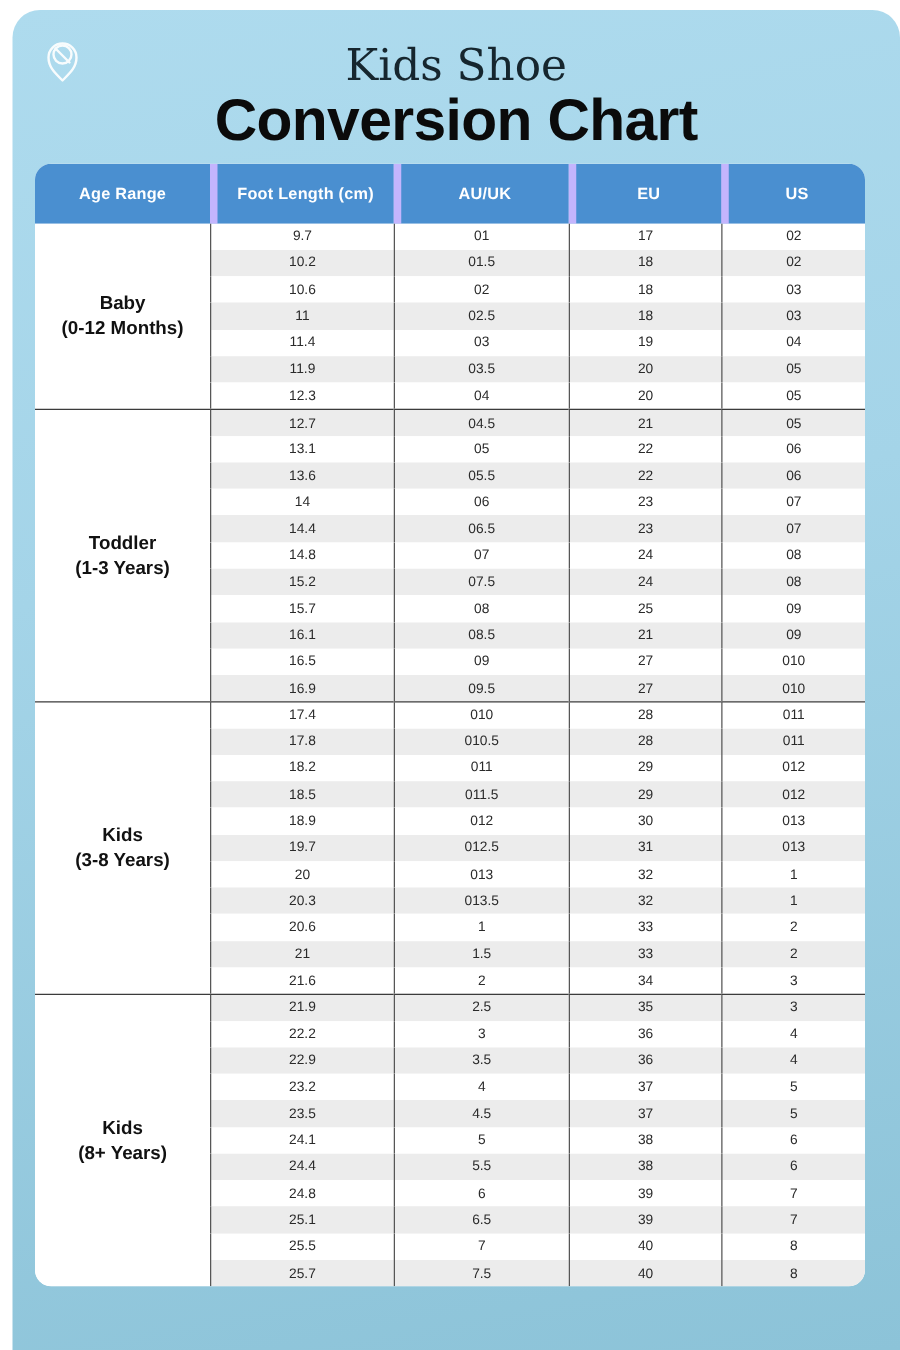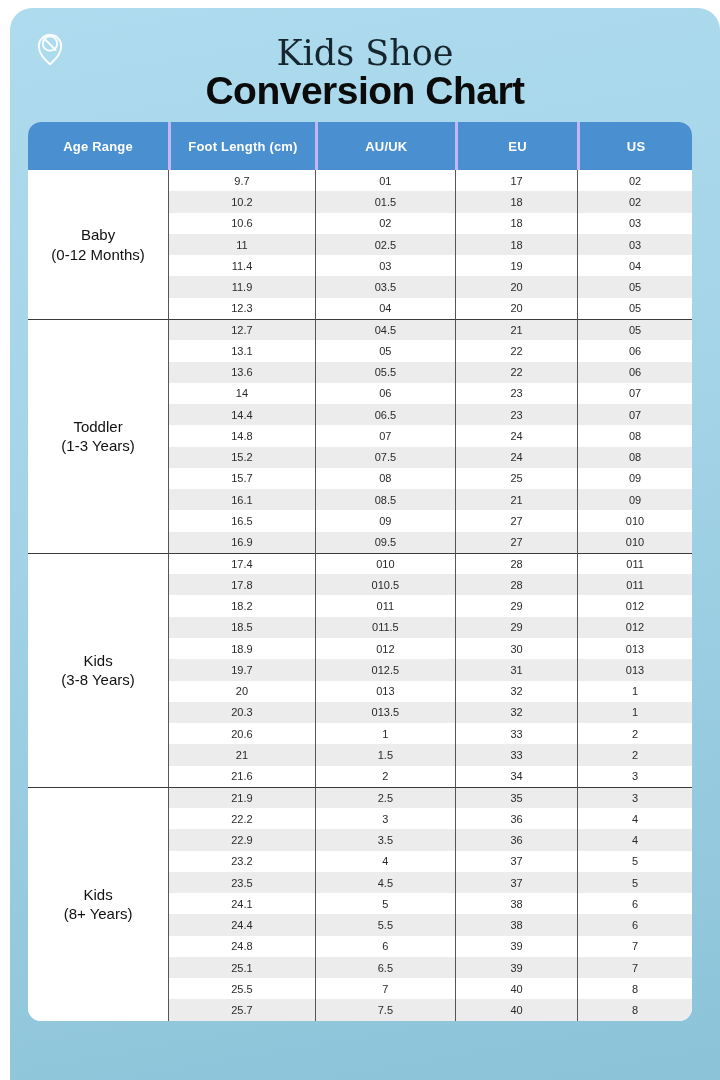--- a/index.html
+++ b/index.html
@@ -24,21 +24,21 @@
     opacity: 0.92;
   }
   .title-script {
     font-family: "DejaVu Serif", serif;
     font-size: 35px;
     line-height: 1.12;
     text-align: center;
     color: #16262e;
   }
   .title-main {
-    font-size: 39px;
+    font-size: 47px;
     line-height: 1.05;
     font-weight: 800;
     letter-spacing: -0.5px;
     text-align: center;
     color: #0b0b0b;
     margin-top: -2px;
   }
   .disclaimer {
     width: 610px;
     margin: 10px auto 0;
@@ -62,39 +62,39 @@
   thead th {
     height: 48px;
     background: #4a8fd0;
     color: #ffffff;
     font-size: 13px;
     font-weight: 700;
     letter-spacing: 0.2px;
     text-align: center;
     vertical-align: middle;
   }
-  thead th + th { border-left: 3px solid #c4b5fd; text-align: center; }
+  thead th + th { border-left: 6px solid #c4b5fd; text-align: center; }
   tbody tr { height: 21.27px; }
   tbody td {
     vertical-align: middle;
     text-align: center;
     background: #ffffff;
   }
   td.val {
     font-size: 11px;
     font-weight: 500;
     color: #2a2a2a;
     border-left: 1px solid #565656;
   }
   tr.stripe td.val { background: #ececec; }
   tr.group-start td { border-top: 1.5px solid #3b3b3b; }
   td.age-cell {
     background: #ffffff;
     color: #111111;
-    font-weight: 400;
+    font-weight: 700;
     font-size: 15px;
     line-height: 1.3;
   }
 </style>
 </head>
 <body>
 
 <div class="panel">
 
   <div class="logo">

